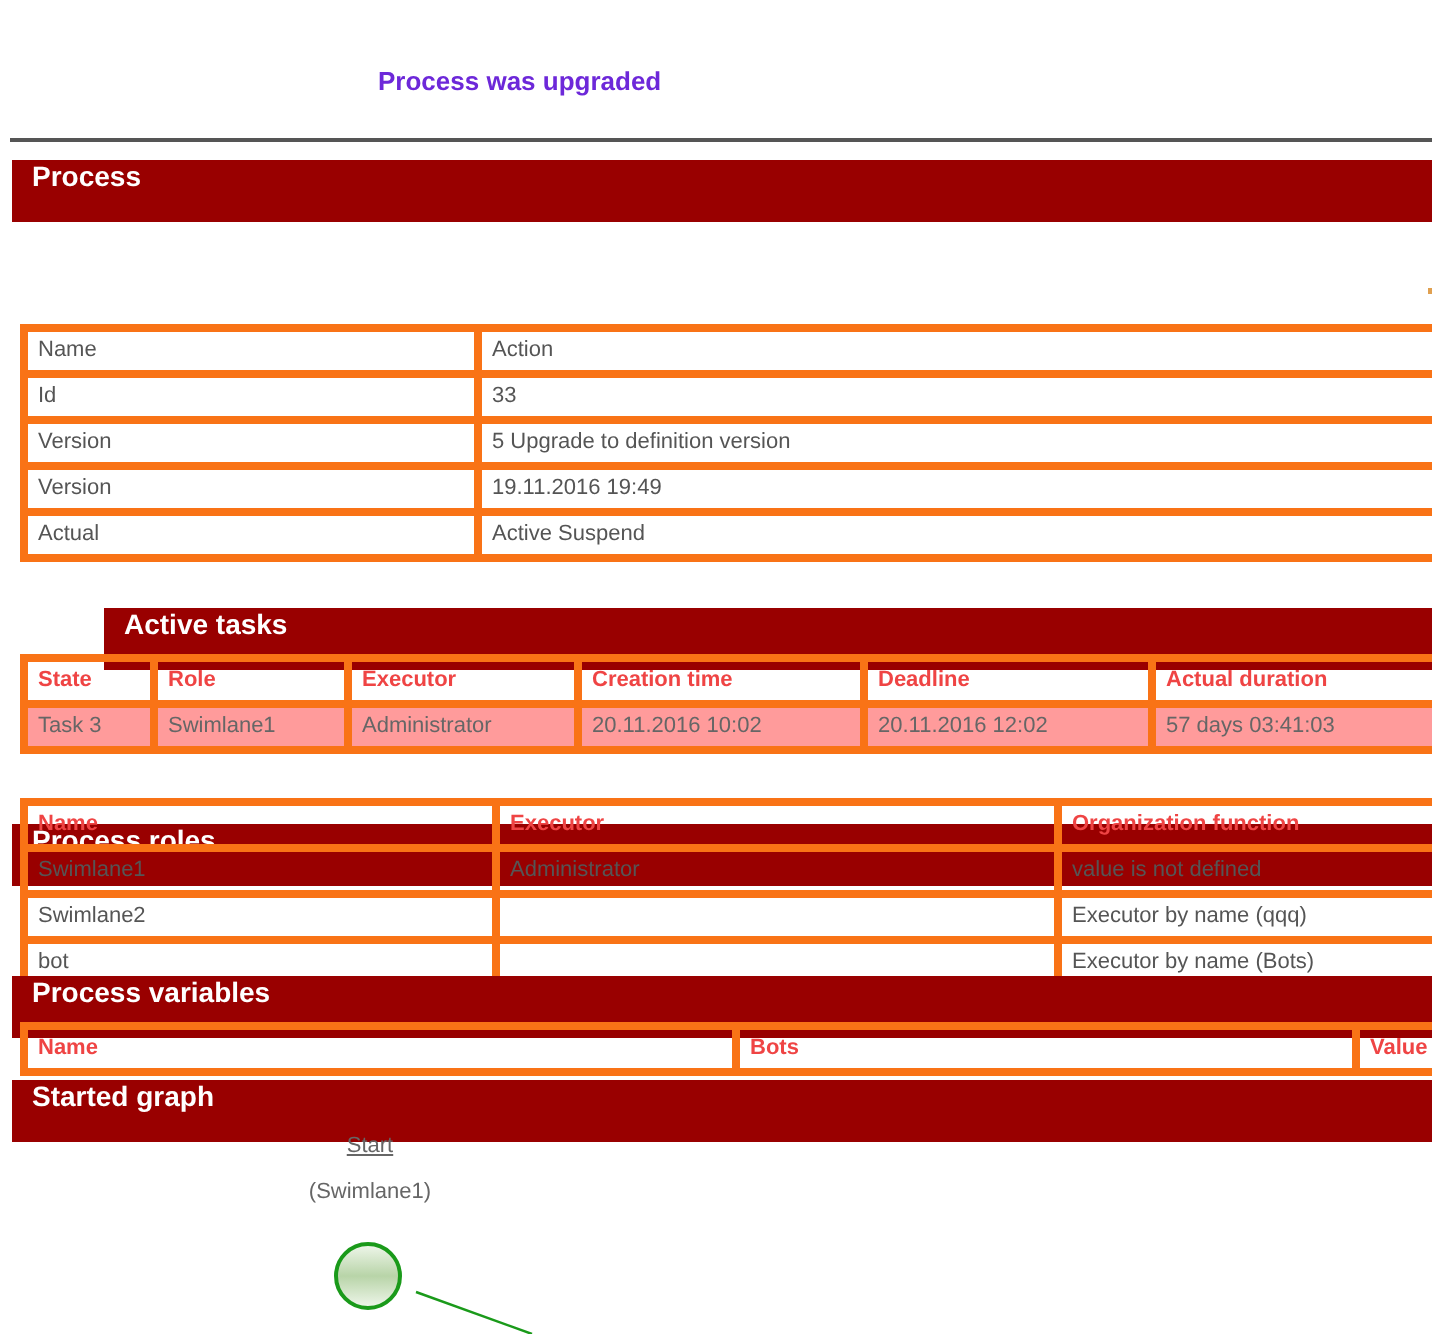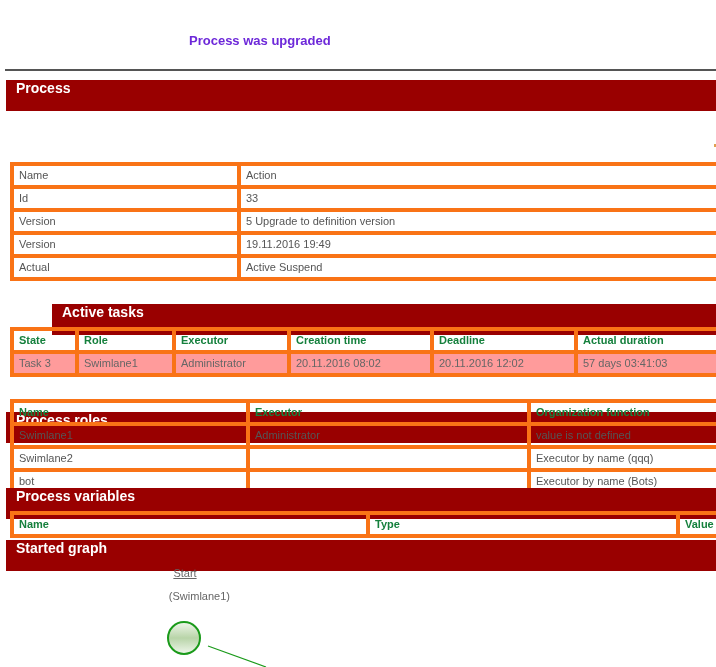--- a/index.html
+++ b/index.html
@@ -5,21 +5,21 @@
   html, body { margin:0; padding:0; background:#fff; }
   body { width:716px; height:667px; overflow:hidden; position:relative;
          font-family:"Liberation Sans", sans-serif; font-size:13px; color:#555; }
   .msg { position:absolute; left:189px; top:33px; font-weight:bold; color:#6d28d9; font-size:13px; }
   .hr { position:absolute; left:5px; top:69px; width:711px; height:0; border-top:2px solid #555; }
   .bar { position:absolute; left:6px; width:710px; height:31px; background:#990000; color:#fff;
          font-weight:bold; font-size:14px; line-height:17px; padding-left:10px; box-sizing:border-box; }
   table { position:absolute; left:10px; border-collapse:collapse; table-layout:fixed; }
   td, th { border:4px solid #f97316; padding:0 5px; height:19px; line-height:19px; text-align:left;
            white-space:nowrap; overflow:hidden; font-size:11px; color:#555; }
-  th { font-weight:bold; color:#15803d; }
+  th { font-weight:bold; color:#ef4444; }
   tr.hl td { background:#ff9b9b; color:#666;margin-top:20px; }
   .graph-label { position:absolute; left:140px; width:90px; text-align:center; font-size:11px;
                  color:#666; line-height:11px; }
   .tick { position:absolute; left:714px; top:144px; width:2px; height:3px; background:#e0a050; }
 </style>
 </head>
 <body>
 
 <div class="msg">Process was upgraded</div>
 <div class="hr"></div>
@@ -74,21 +74,21 @@
     <th>Role</th>
     <th>Executor</th>
     <th>Creation time</th>
     <th>Deadline</th>
     <th>Actual duration</th>
   </tr>
   <tr class="hl">
     <td>Task 3</td>
     <td>Swimlane1</td>
     <td>Administrator</td>
-    <td>20.11.2016 08:02</td>
+    <td>20.11.2016 10:02</td>
     <td>20.11.2016 12:02</td>
     <td>57 days 03:41:03</td>
   </tr>
 </tbody>
   </table>
 
 <div class="bar" style="top:376px;margin-top:36px;">Process roles</div>
 
 <table style="top:399px; width:712px;">
   <colgroup>
@@ -124,30 +124,30 @@
 
 <table style="top:511px; width:712px;">
   <colgroup>
       <col style="width:356px">
       <col style="width:310px">
       <col style="width:46px">
     </colgroup>
   <tbody>
       <tr>
     <th>Name</th>
-    <th>Type</th>
+    <th>Bots</th>
     <th>Value</th>
   </tr>
 </tbody>
   </table>
 
 <div class="bar" style="top:540px;">Started graph</div>
 
 <div>
-  <div class="graph-label" style="top:591px;text-align:right;">(Swimlane1)</div>
+  <div class="graph-label" style="top:591px;">(Swimlane1)</div>
   <div class="graph-label" style="top:568px;text-decoration:underline;">Start</div>
   <svg style="position:absolute; left:0; top:555px;" width="716" height="112">
     <defs>
       <radialGradient id="g1" cx="50%" cy="50%" r="50%">
         <stop offset="0%" stop-color="#c8dcb8"></stop>
         <stop offset="60%" stop-color="#d4e6c6"></stop>
         <stop offset="100%" stop-color="#eef6e8"></stop>
       </radialGradient>
       <linearGradient id="g2" x1="0" y1="0" x2="0" y2="1">
         <stop offset="0%" stop-color="#f0f7ec"></stop>

